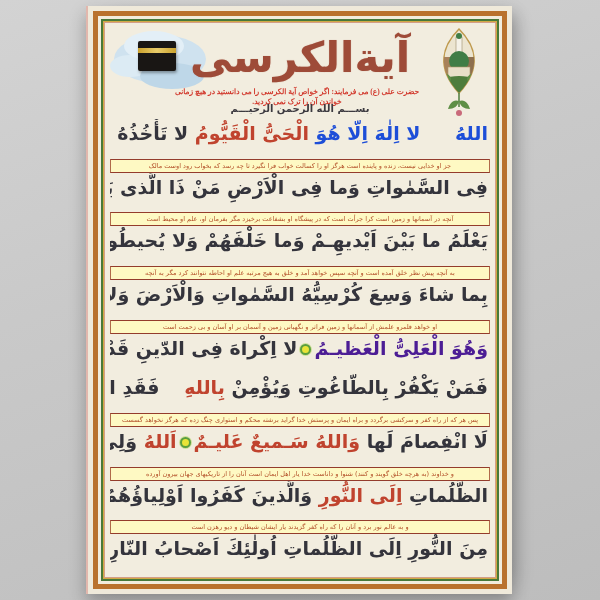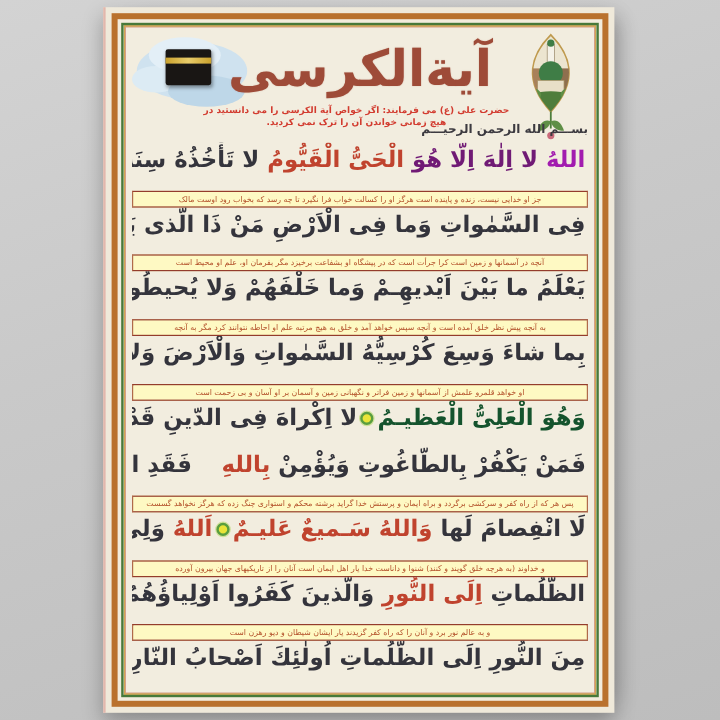--- a/index.html
+++ b/index.html
@@ -48,25 +48,25 @@
   .mosque-vignette { position:absolute; right:0px; top:0px; width:62px; height:92px; }
   .title {
     position:absolute; left:50%; top:6px; transform:translateX(-50%);
     font-size:42px; font-weight:bold; color:#9e4b38;
     white-space:nowrap; direction:rtl;
     text-shadow: 0 0 1px rgba(158,75,56,.4);
   }
   .hadith {
     position:absolute; left:58px; right:64px; top:60px;
     font-size:7.5px; font-weight:bold; color:#d23b2f;
-    text-align:center; direction:rtl; line-height:1.3;
+    text-align:center; direction:rtl; line-height:1.3;font-family:Liberation Serif, serif;
   }
   .bismillah {
     position:absolute; left:0; right:0; top:76px;
-    font-size:10px; color:#3c3a40; direction:rtl;
+    font-size:10px; color:#3c3a40; text-align:center; direction:rtl;
     font-weight:bold; letter-spacing:-0.5px;
   }
   
   .lines { flex:1 1 auto; display:flex; flex-direction:column; }
   .row { flex:1 1 auto; display:flex; flex-direction:column; min-height:0; }
   .big {
     flex:1 1 auto;
     direction:rtl; unicode-bidi:plaintext;
     font-size:19px; font-weight:bold; color:#34343c;
     text-align:justify; text-align-last:justify;
@@ -137,37 +137,37 @@
           </svg>
         </div>
 
         <div class="title">آیةالکرسی</div>
         <div class="hadith">حضرت علی (ع) می فرمایند: اگر خواص آیة الکرسی را می دانستید در هیچ زمانی خواندن آن را ترک نمی کردید.</div>
         <div class="bismillah">بســـم الله الرحمن الرحیـــم</div>
       </div>
 
       <div class="lines">
           <div class="row">
-            <div class="big" dir="rtl"><span style="color: #a21caf;">اللهُ </span><span style="color: #701a75;">لا اِلٰهَ اِلّا هُوَ </span><span style="color: rgb(192, 67, 46); margin-top: 28px;">الْحَیُّ الْقَیُّومُ </span><span style="color: rgb(52, 52, 60);">لا تَأْخُذُهُ سِنَةٌ وَلا نَوْمٌ لَهُ ما</span></div>
+            <div class="big" dir="rtl"><span style="color: #1d4ed8; margin-left: 28px;">اللهُ </span><span style="color: #1d4ed8;">لا اِلٰهَ اِلّا هُوَ </span><span style="color: rgb(192, 67, 46); margin-top: 28px;">الْحَیُّ الْقَیُّومُ </span><span style="color: rgb(52, 52, 60);">لا تَأْخُذُهُ سِنَةٌ وَلا نَوْمٌ لَهُ ما</span></div>
             <div class="trans" dir="rtl">جز او خدایی نیست، زنده و پاینده است هرگز او را کسالت خواب فرا نگیرد تا چه رسد که بخواب رود اوست مالک</div>
           </div>
           <div class="row">
             <div class="big" dir="rtl"><span style="color: rgb(52, 52, 60);">فِی السَّمٰواتِ وَما فِی الْاَرْضِ مَنْ ذَا الَّذی یَشْفَعُ عِنْـدَهُ اِلّا بِاِذْنِهِ</span></div>
             <div class="trans" dir="rtl">آنچه در آسمانها و زمین است کرا جرأت است که در پیشگاه او بشفاعت برخیزد مگر بفرمان او، علم او محیط است</div>
           </div>
           <div class="row">
             <div class="big" dir="rtl"><span style="color: rgb(52, 52, 60);">یَعْلَمُ ما بَیْنَ اَیْدیهِـمْ وَما خَلْفَهُمْ وَلا یُحیطُونَ بِشَیْءٍ مِنْ عِلْمِهِ اِلّا</span></div>
             <div class="trans" dir="rtl">به آنچه پیش نظر خلق آمده است و آنچه سپس خواهد آمد و خلق به هیچ مرتبه علم او احاطه نتوانند کرد مگر به آنچه</div>
           </div>
           <div class="row">
             <div class="big" dir="rtl"><span style="color: rgb(52, 52, 60);">بِما شاءَ وَسِعَ کُرْسِیُّهُ السَّمٰواتِ وَالْاَرْضَ وَلا یَؤُدُهُ حِفْظُهُما</span></div>
             <div class="trans" dir="rtl">او خواهد قلمرو علمش از آسمانها و زمین فراتر و نگهبانی زمین و آسمان بر او آسان و بی زحمت است</div>
           </div>
           <div class="row">
-            <div class="big" dir="rtl"><span style="color: #14532d;">وَهُوَ الْعَلِیُّ الْعَظیـمُ</span><span class="rosette"></span><span style="color: rgb(52, 52, 60);">لا اِکْراهَ فِی الدّینِ قَدْ تَبَیَّنَ الرُّشْـدُ مِنَ الْغَیِّ</span></div>
+            <div class="big" dir="rtl"><span style="color: #4c1d95;">وَهُوَ الْعَلِیُّ الْعَظیـمُ</span><span class="rosette"></span><span style="color: rgb(52, 52, 60);">لا اِکْراهَ فِی الدّینِ قَدْ تَبَیَّنَ الرُّشْـدُ مِنَ الْغَیِّ</span></div>
           </div>
           <div class="row">
             <div class="big" dir="rtl"><span style="color: rgb(52, 52, 60);">فَمَنْ یَکْفُرْ بِالطّاغُوتِ وَیُؤْمِنْ </span><span style="color: rgb(192, 67, 46); margin-left: 18px;">بِاللهِ </span><span style="color: rgb(52, 52, 60);">فَقَدِ اسْتَمْسَـكَ بِالْعُـرْوَةِ الْوُثْقیٰ</span></div>
             <div class="trans" dir="rtl">پس هر که از راه کفر و سرکشی برگردد و براه ایمان و پرستش خدا گراید برشته محکم و استواری چنگ زده که هرگز نخواهد گسست</div>
           </div>
           <div class="row">
             <div class="big" dir="rtl"><span style="color: rgb(52, 52, 60);">لَا انْفِصامَ لَها </span><span style="color: rgb(192, 67, 46);">وَاللهُ سَـمیعٌ عَلیـمٌ</span><span class="rosette"></span><span style="color: rgb(192, 67, 46);">اَللهُ </span><span style="color: rgb(52, 52, 60);">وَلِیُّ الَّذینَ اٰمَنُوا یُخْرِجُهُـمْ مِنَ</span></div>
             <div class="trans" dir="rtl">و خداوند (به هرچه خلق گویند و کنند) شنوا و داناست      خدا یار اهل ایمان است آنان را از تاریکیهای جهان بیرون آورده</div>
           </div>
           <div class="row">

